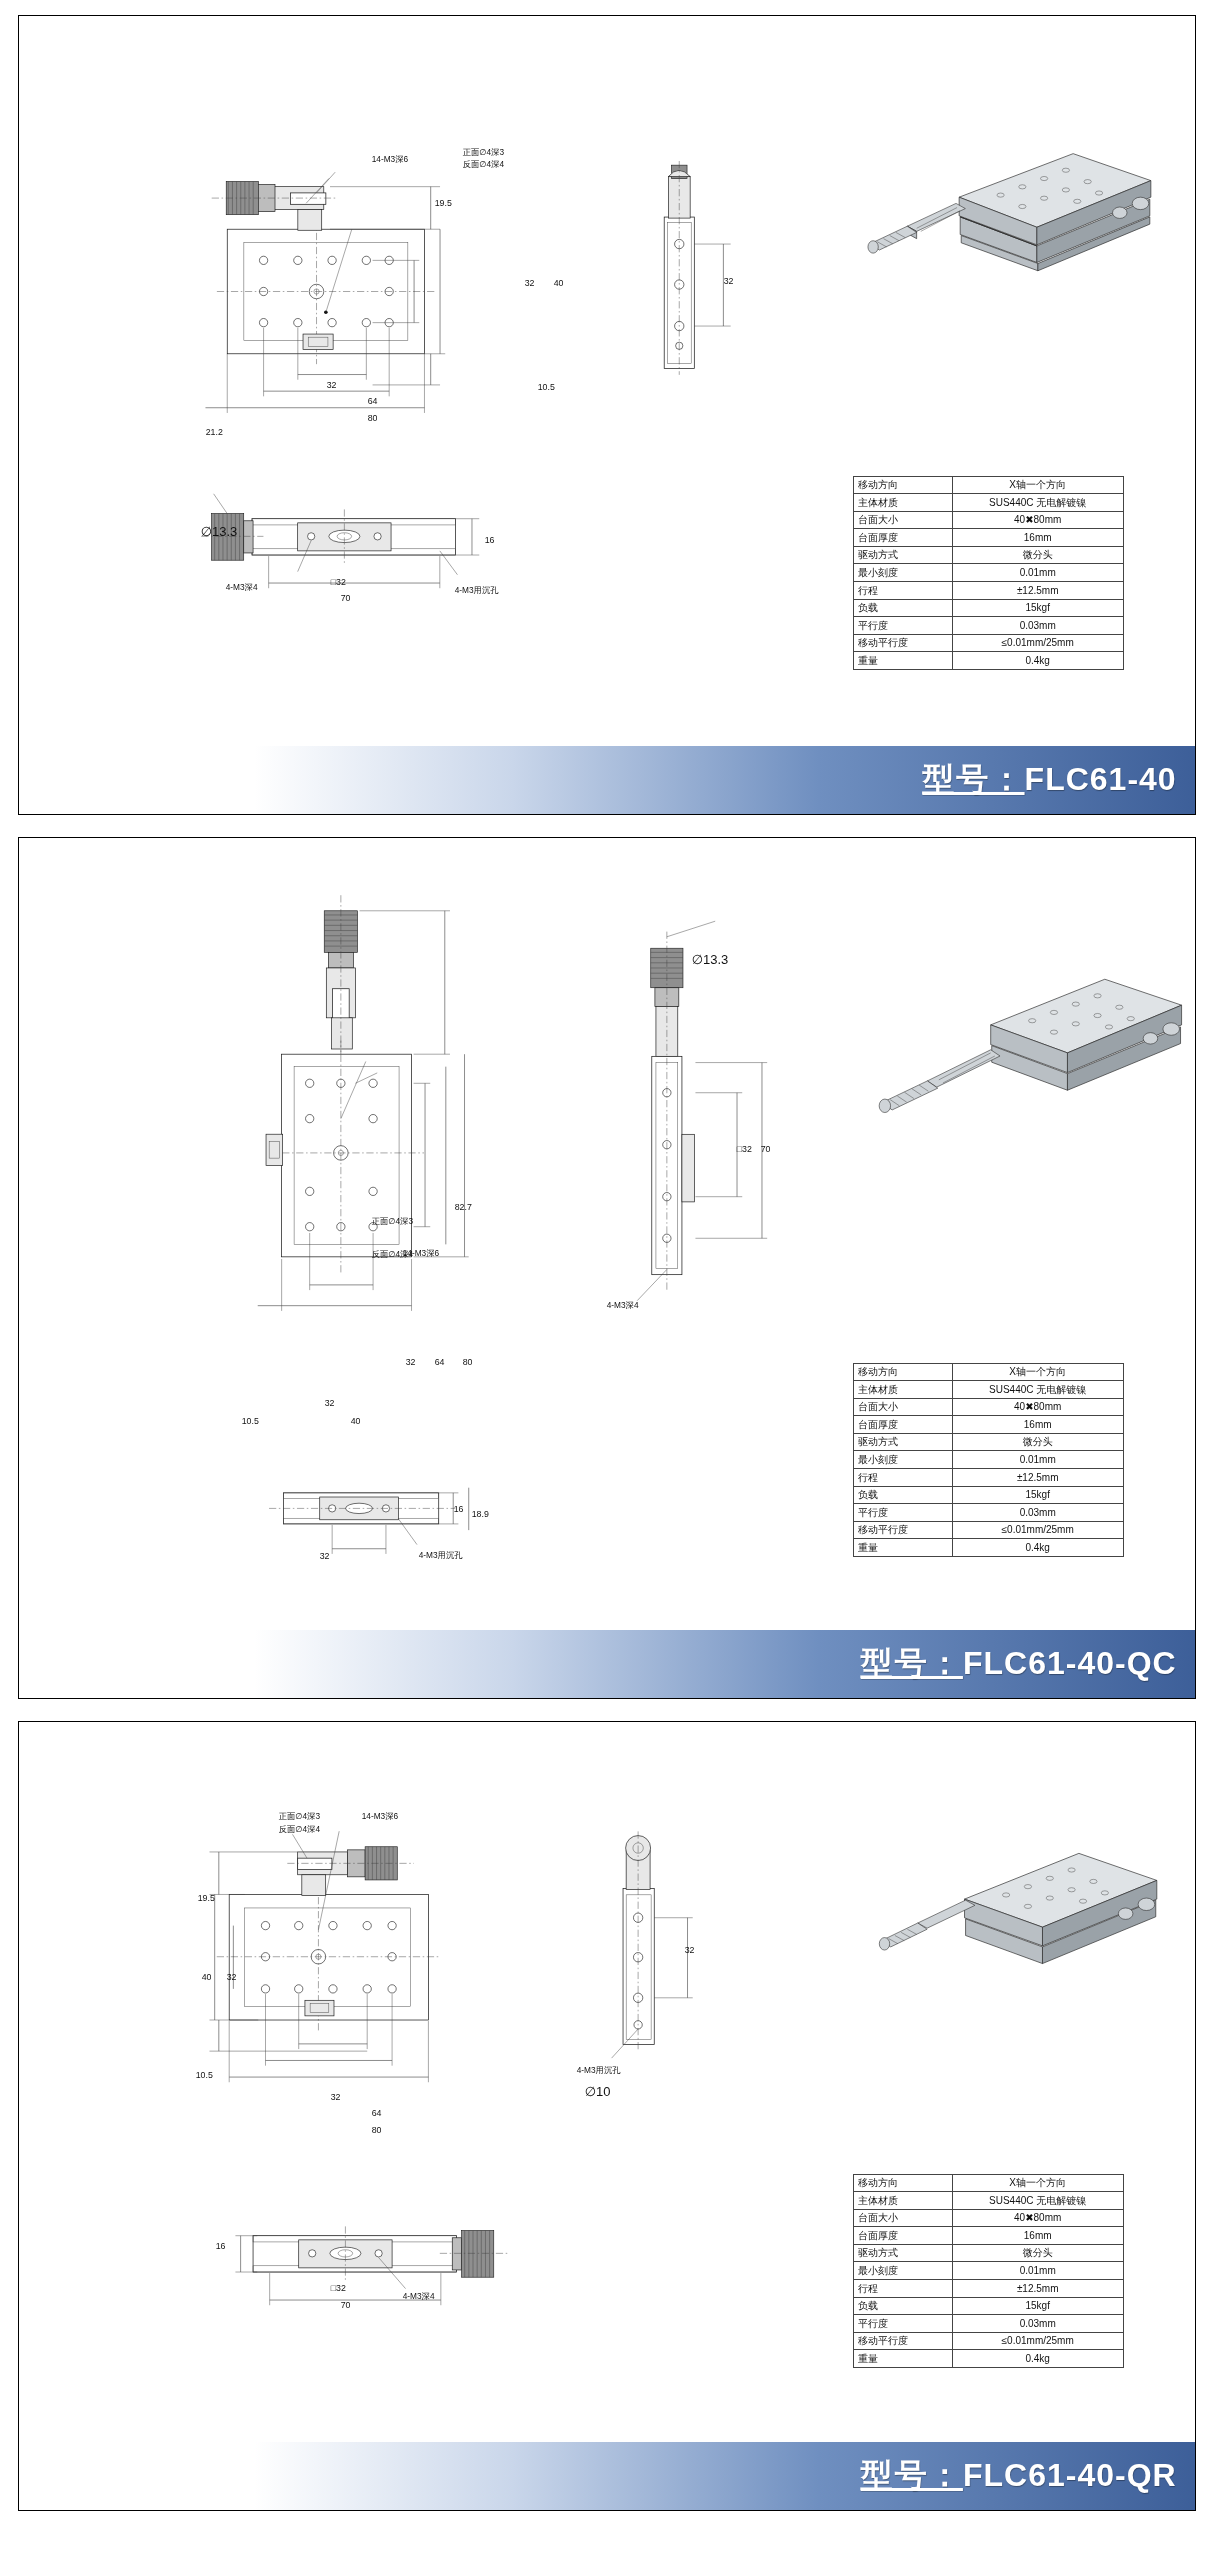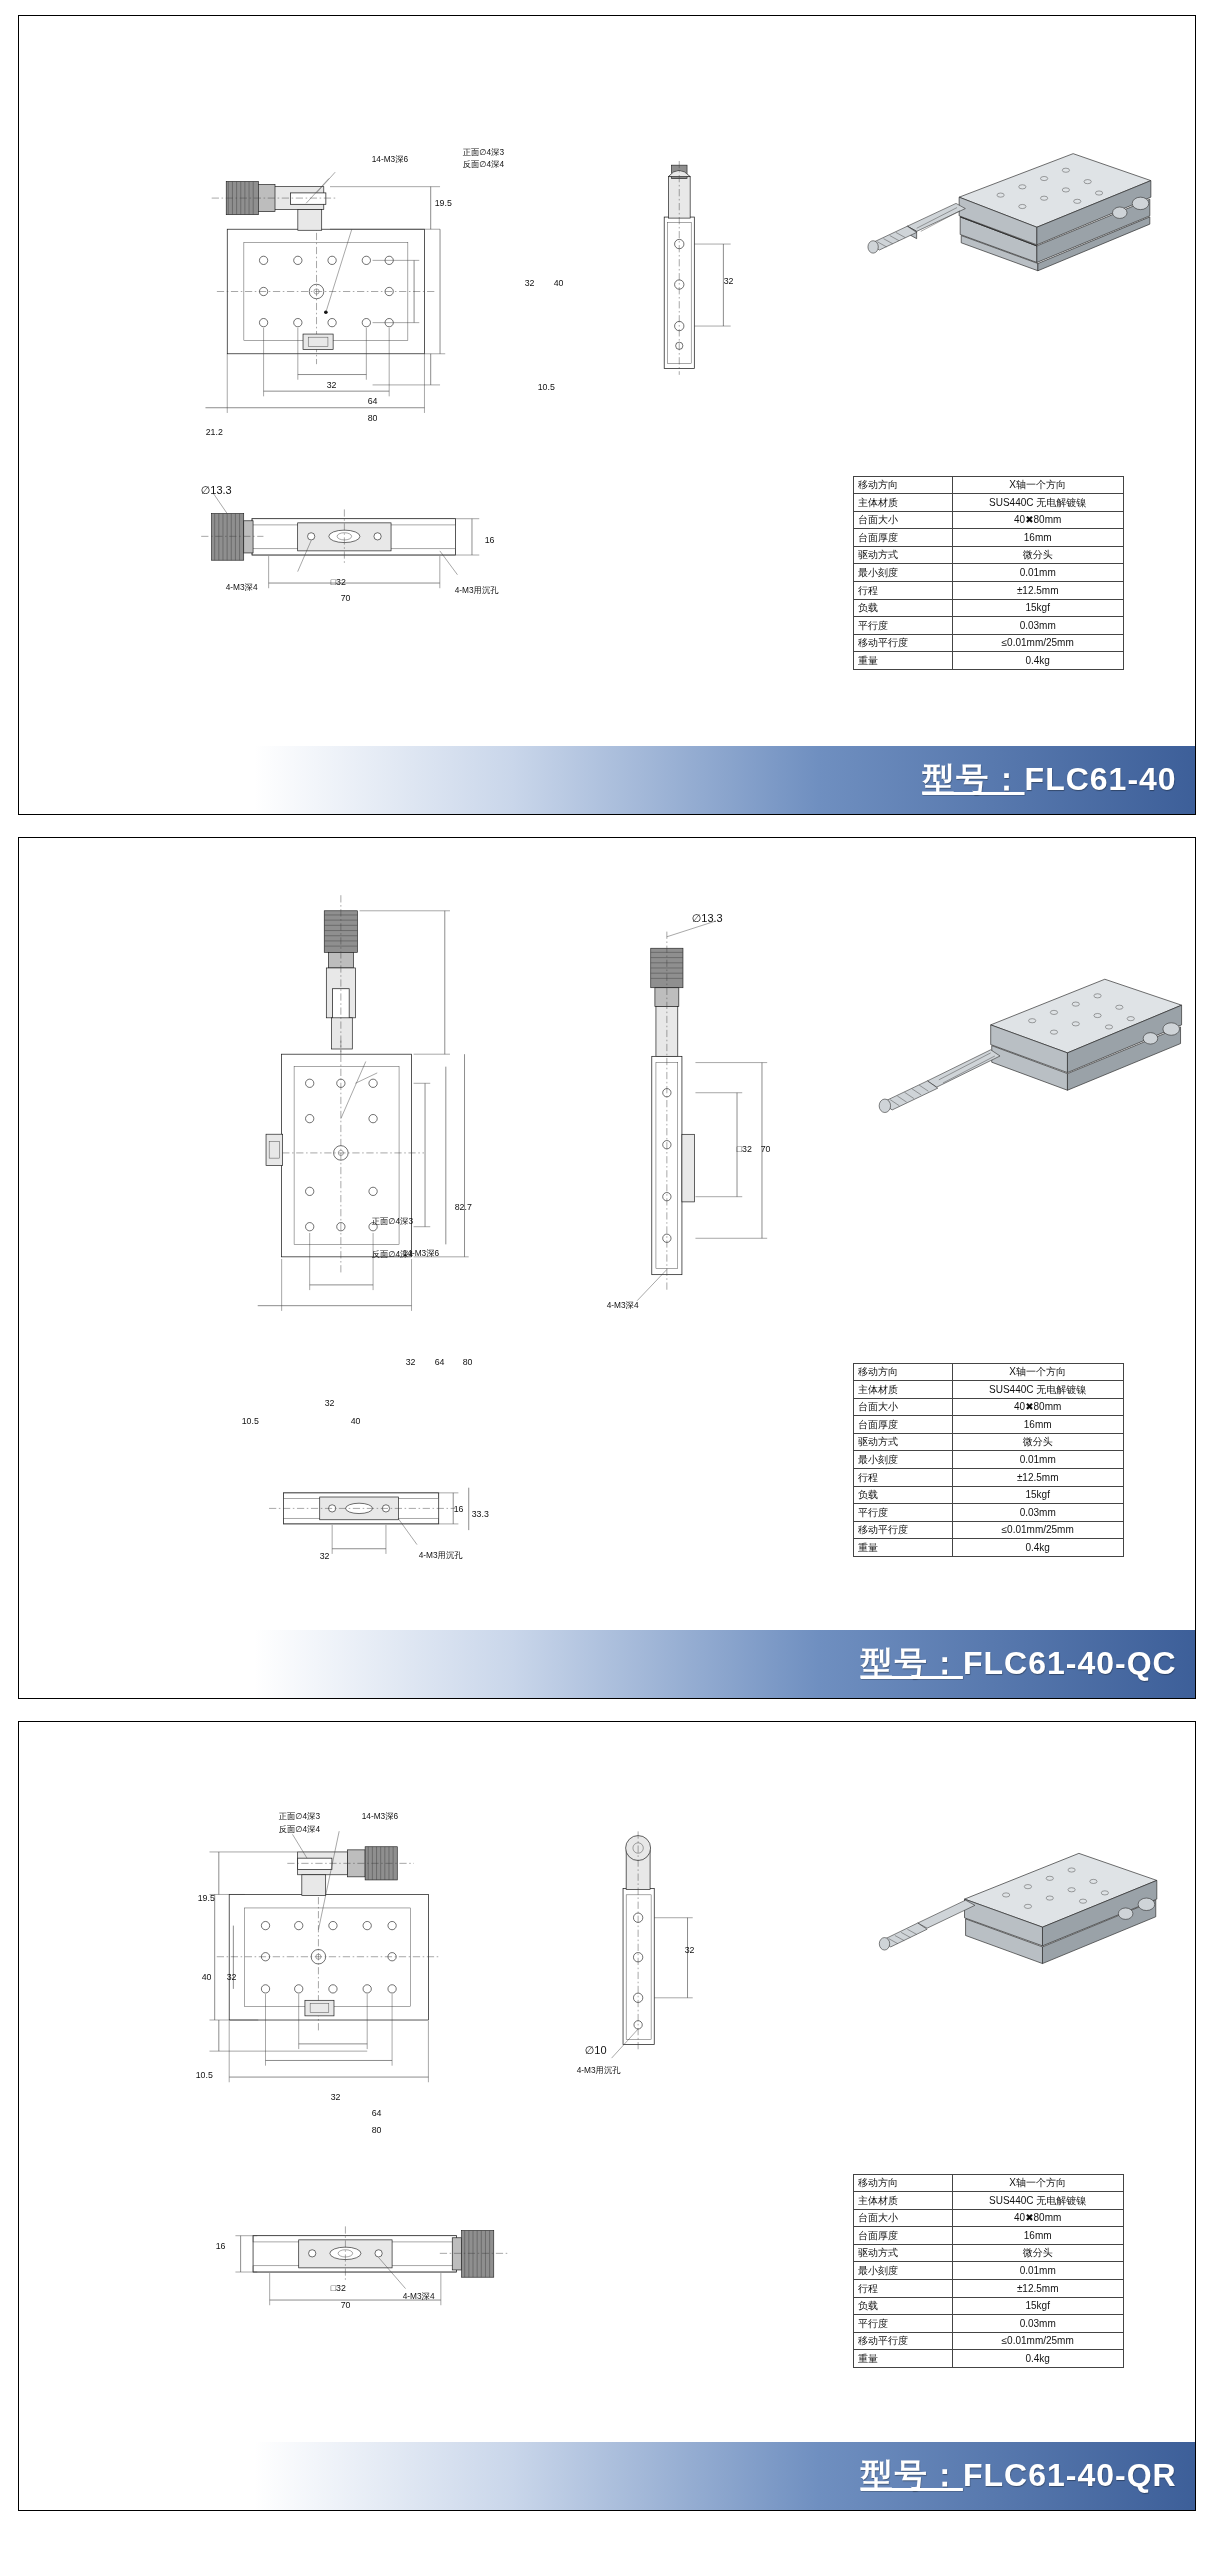--- a/index.html
+++ b/index.html
@@ -65,21 +65,21 @@
 
   
   .dwg { position: absolute; }
   .dim {
     position: absolute;
     font-size: 8.8px;
     color: #111;
     white-space: nowrap;
     font-family: "Liberation Sans", sans-serif;
   }
-  .dim.small { font-size: 11px; }
+  .dim.small { font-size: 13px; margin-top: 40px; }
   .lbl-cn { font-size: 8.3px; }
 
   svg { display: block; overflow: visible; }
   .thin { stroke: #444; stroke-width: .9; fill: none; }
   .ctr { stroke: #444; stroke-width: .9; fill: none; stroke-dasharray: 14 5 3 5; }
   .fillw { fill: #ffffff; stroke: #1a1a1a; stroke-width: 1.4; }
   .fillg { fill: #e8e8e8; stroke: #1a1a1a; stroke-width: 1.3; }
   .filld { fill: #bdbdbd; stroke: #1a1a1a; stroke-width: 1.3; }
   .fillk { fill: #8f8f8f; stroke: #1a1a1a; stroke-width: 1.2; }
   .arrowline { stroke: #222; stroke-width: 1; fill: none; }
@@ -479,21 +479,21 @@
         <line class="arrowline" x1="406" y1="40" x2="406" y2="122"></line>
         <line class="thin" x1="348" y1="50" x2="386" y2="50"></line>
         <line class="thin" x1="348" y1="110" x2="386" y2="110"></line>
         <line class="arrowline" x1="142" y1="158" x2="246" y2="158"></line>
         <line class="thin" x1="142" y1="112" x2="142" y2="168"></line>
         <line class="thin" x1="246" y1="112" x2="246" y2="168"></line>
         <line class="thin" x1="270" y1="100" x2="306" y2="150"></line>
       </svg>
     </div>
     <div class="dim" style="left:435px; top:666px;">16</div>
-    <div class="dim" style="left:453px; top:671px;">33.3</div>
+    <div class="dim" style="left:453px; top:671px;">18.9</div>
     <div class="dim" style="left:301px; top:713px;">32</div>
     <div class="dim lbl-cn" style="left:400px; top:712px;">4-M3用沉孔</div>
 
     <div class="dwg" style="left:842px; top:109px;">
       <svg width="332" height="218" viewBox="0 0 640 420">
         <polygon class="iso-top" points="250,150 470,62 618,112 398,204"></polygon>
         <polygon class="iso-side" points="250,150 398,204 398,242 250,188"></polygon>
         <polygon class="iso-front" points="398,204 618,112 618,150 398,242"></polygon>
         <polygon class="iso-side" points="252,190 398,244 398,276 252,222"></polygon>
         <polygon class="iso-front" points="398,244 616,154 616,186 398,276"></polygon>

